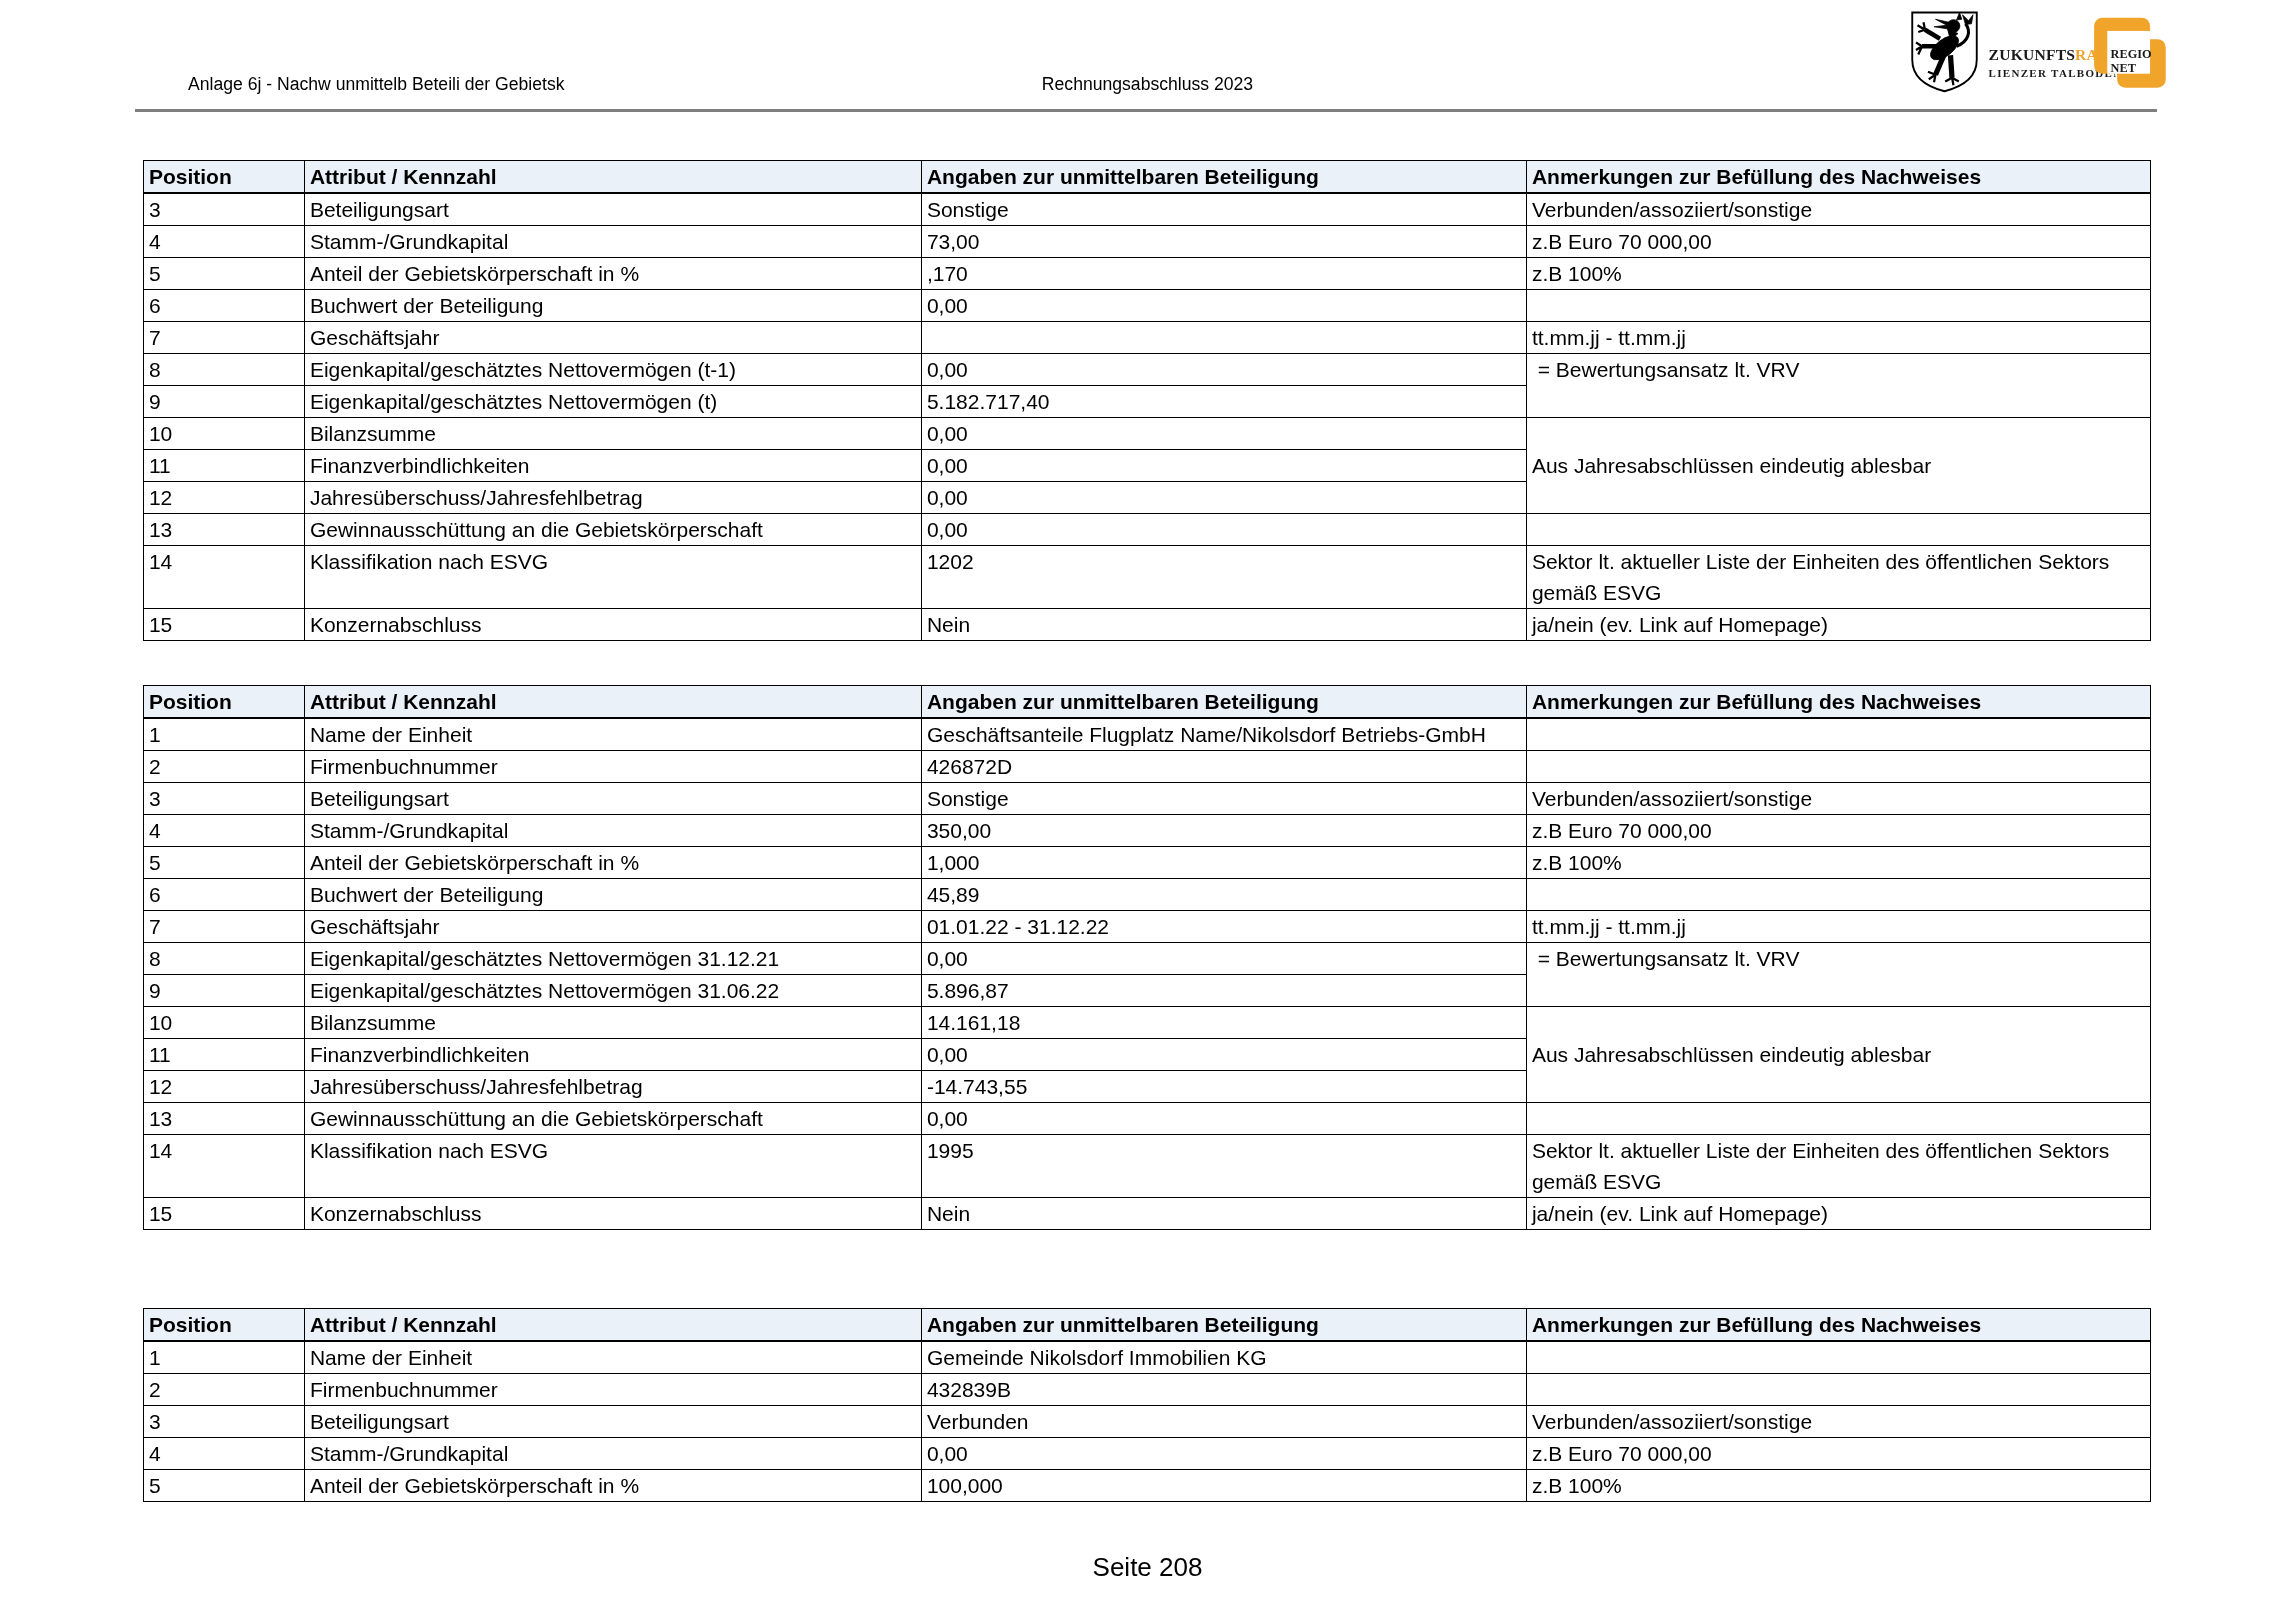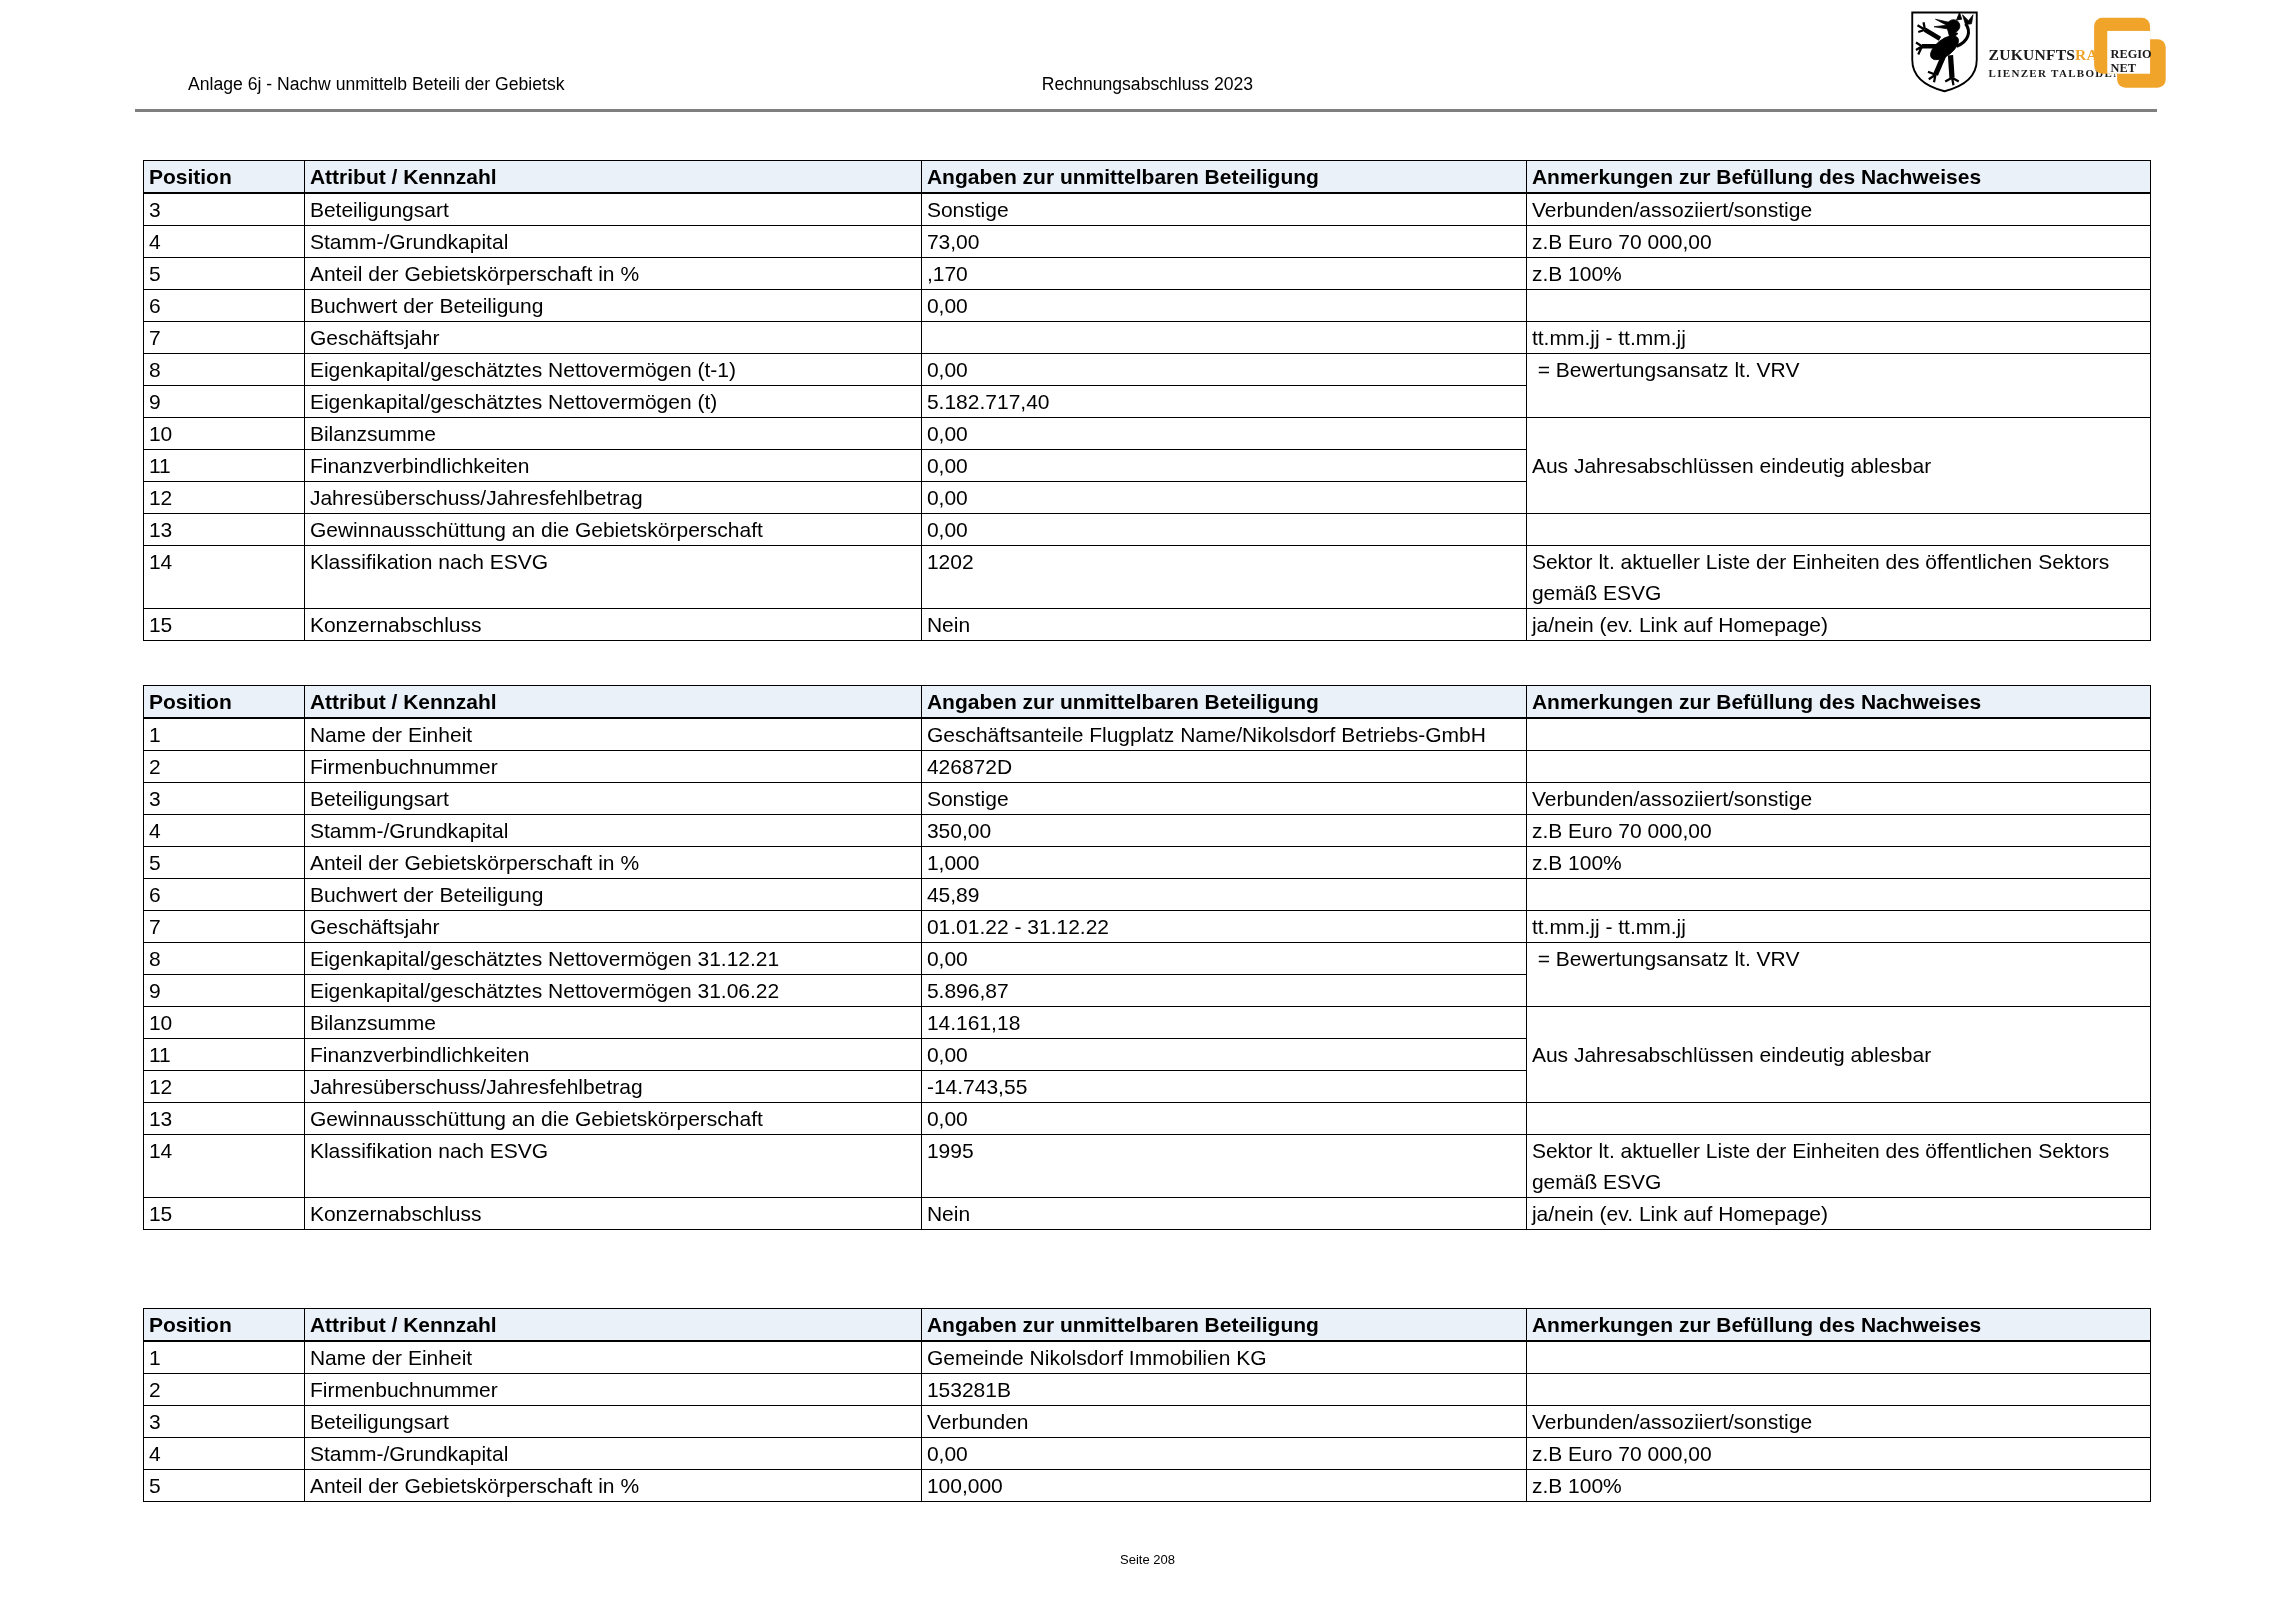--- a/index.html
+++ b/index.html
@@ -75,21 +75,21 @@
     border-bottom: 2.5px solid #000;
     margin-top: 45px;
   }
   .grid td { height: 31px; font-weight: normal; }
   .grid td.note-top { vertical-align: top; }
   .grid td.note-middle { vertical-align: middle; }
 
   
   .footer {
     position: absolute; left: 0; top: 1552px; width: 100%;
-    text-align: center; font-size: 13px;
+    text-align: center; font-size: 26px;
   }
 </style>
 </head>
 <body>
 
 <div class="page">
 
   <div class="hdr-left">Anlage 6j - Nachw unmittelb Beteili der Gebietsk</div>
   <div class="hdr-center">Rechnungsabschluss 2023</div>
 
@@ -349,21 +349,21 @@
         <tbody>
           <tr>
             <td>1</td>
             <td>Name der Einheit</td>
             <td>Gemeinde Nikolsdorf Immobilien KG</td>
             <td></td>
           </tr>
           <tr>
             <td>2</td>
             <td>Firmenbuchnummer</td>
-            <td>153281B</td>
+            <td>432839B</td>
             <td></td>
           </tr>
           <tr>
             <td>3</td>
             <td>Beteiligungsart</td>
             <td>Verbunden</td>
             <td>Verbunden/assoziiert/sonstige</td>
           </tr>
           <tr>
             <td>4</td>

